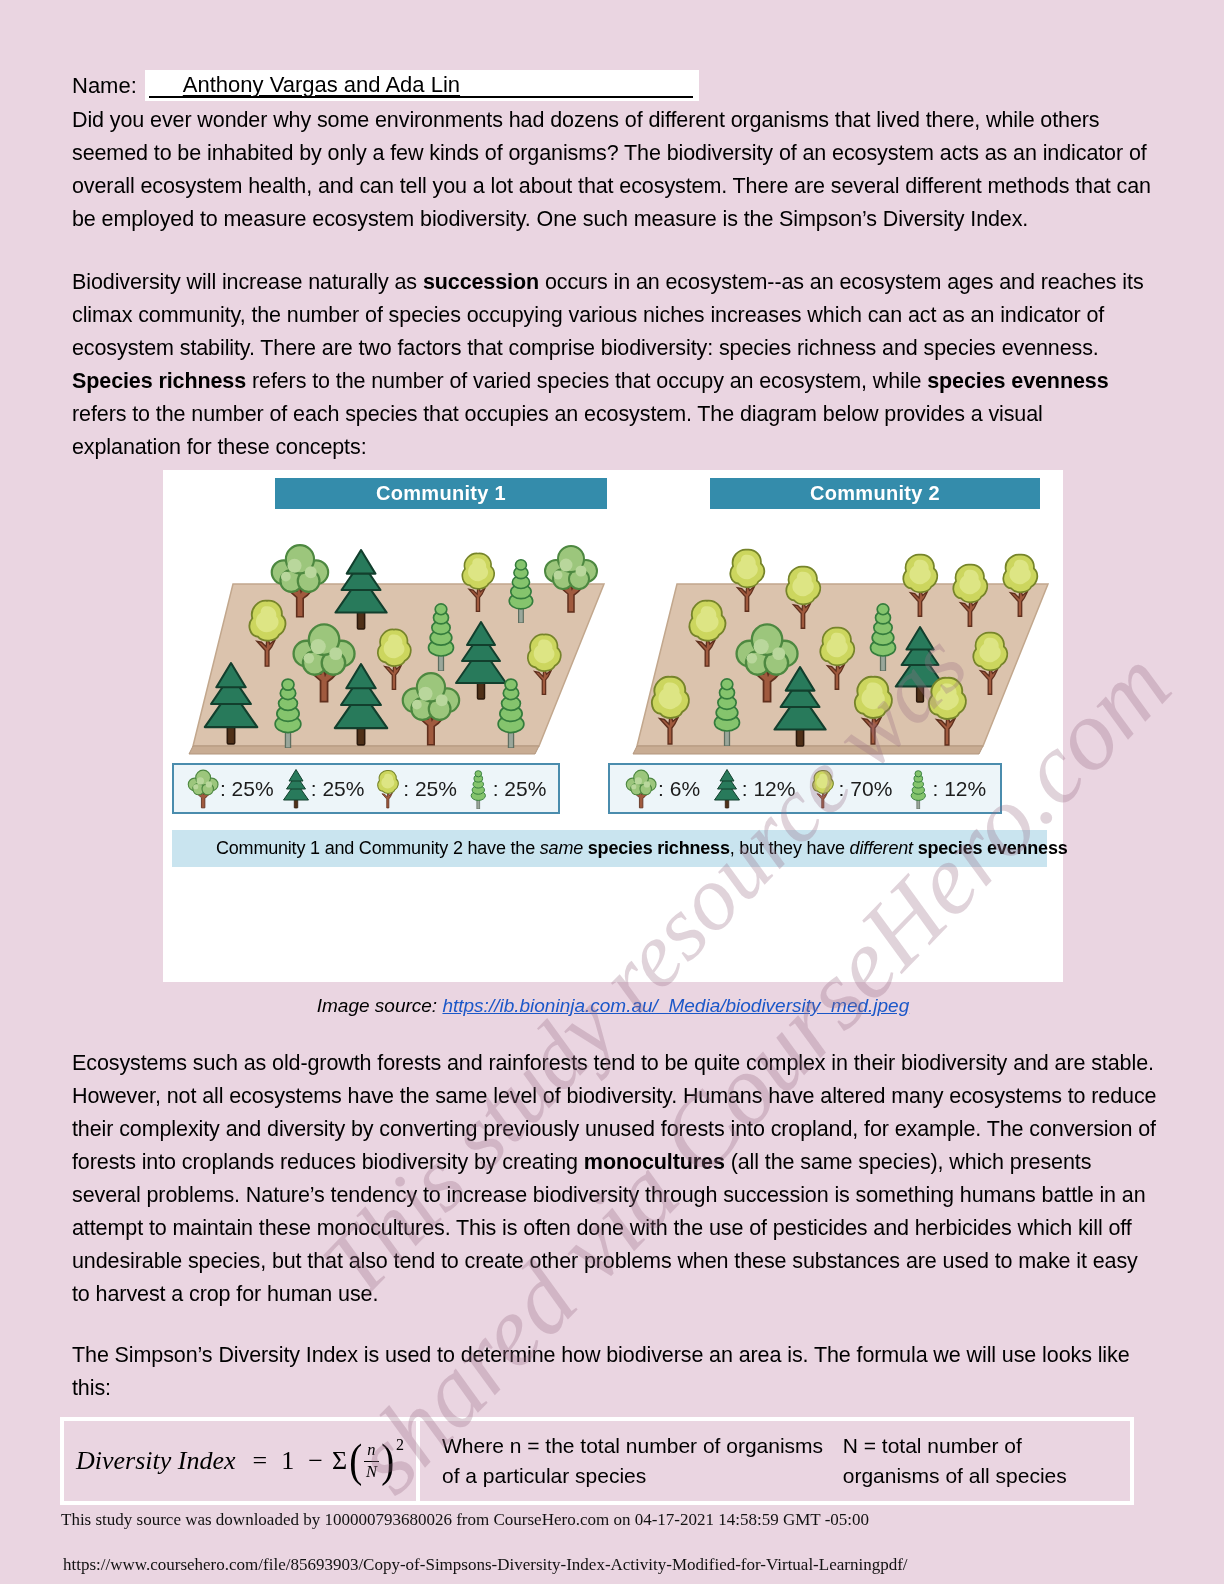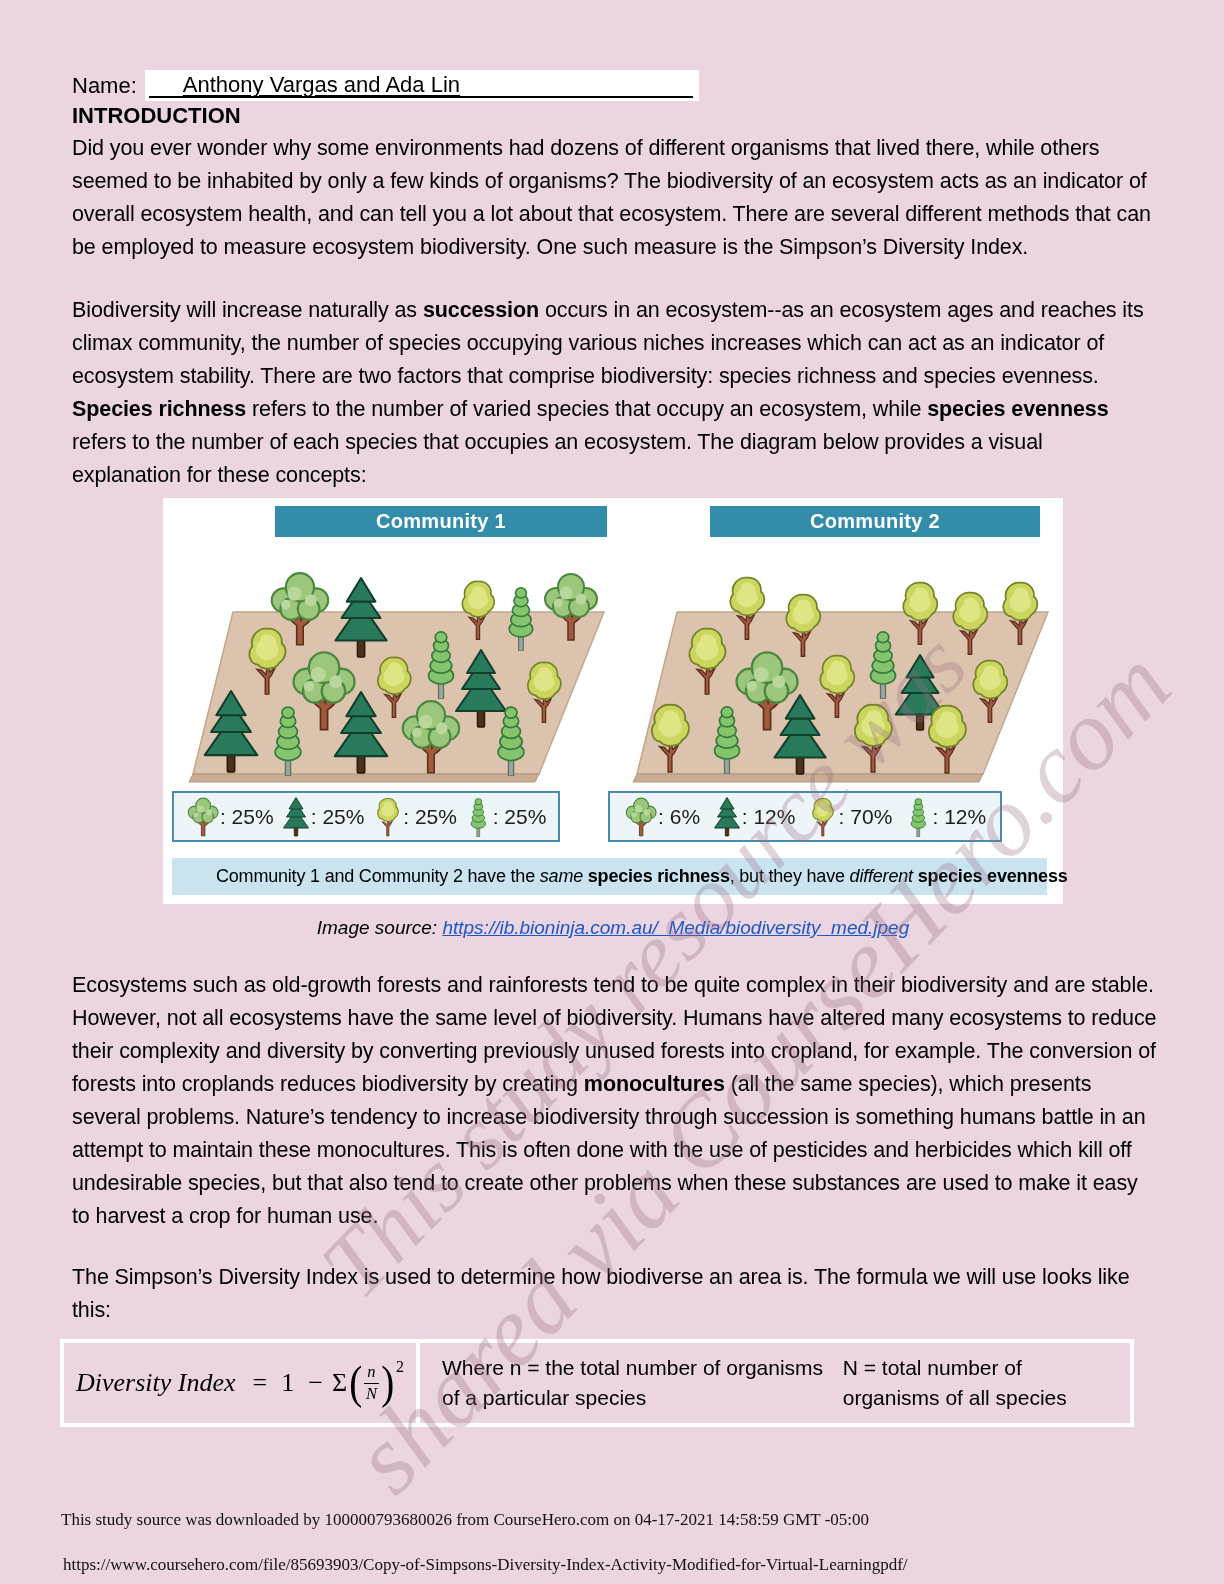--- a/index.html
+++ b/index.html
@@ -20,21 +20,21 @@
   .para{font-size:21.5px;line-height:33px;letter-spacing:-0.1px;}
   .p1{margin-top:3px;}
   .p2{margin-top:30px;}
   .p3{margin-top:30px;}
   .p4{margin-top:28px;}
   .b{font-weight:bold;}
   .i{font-style:italic;}
   .lnk{color:#1b57c8;text-decoration:underline;font-style:italic;cursor:pointer;}
 
   
-  .diagram{position:relative;width:900px;height:406px;margin:6px 0 0 91px;background:#ffffff;}
+  .diagram{position:relative;width:900px;height:512px;margin:6px 0 0 91px;background:#ffffff;}
   .comm-header{position:absolute;top:8px;height:31px;background:#348cab;color:#fff;
                font-weight:bold;font-size:20px;text-align:center;line-height:31px;letter-spacing:0.3px;}
   .ch1{left:112px;width:332px;}
   .ch2{left:547px;width:330px;}
   .field{position:absolute;top:46px;width:440px;height:250px;}
   .f1{left:8px;}
   .f2{left:452px;}
   .legend{position:absolute;top:293px;height:51px;background:#edf5f9;border:2px solid #4a8cad;
           box-sizing:border-box;display:flex;align-items:center;justify-content:space-around;padding:0 8px;}
   .lg1{left:9px;width:388px;}
@@ -125,21 +125,20 @@
   <div class="content">
 
     <div class="name-row">
       <span class="name-label">Name:</span>
       <span class="name-box">
         <span class="name-rule"></span>
         <span class="name-value">Anthony Vargas and Ada Lin</span>
       </span>
     </div>
 
-    <div class="heading">INTRODUCTION</div>
 
     <div class="para p1"><span>Did you ever wonder why some environments had dozens of different organisms that lived there, while others seemed to be inhabited by only a few kinds of organisms?  The biodiversity of an ecosystem acts as an indicator of overall ecosystem health, and can tell you a lot about that ecosystem.  There are several different methods that can be employed to measure ecosystem biodiversity.  One such measure is the Simpson’s Diversity Index.</span></div>
     <div class="para p2"><span>Biodiversity will increase naturally as </span><span class="b">succession</span><span> occurs in an ecosystem--as an ecosystem ages and reaches its climax community, the number of species occupying various niches increases which can act as an indicator of ecosystem stability.  There are two factors that comprise biodiversity:  species richness and species evenness.  </span><span class="b">Species richness</span><span> refers to the number of varied species that occupy an ecosystem, while </span><span class="b">species evenness</span><span> refers to the number of each species that occupies an ecosystem.  The diagram below provides a visual explanation for these concepts:</span></div>
 
     <div class="diagram">
       <div class="comm-header ch1">Community 1</div>
       <div class="comm-header ch2">Community 2</div>
 
       <svg class="field f1" viewBox="0 0 440 250">
         <polygon points="62,68 433,68 368,230 22,230" fill="#dbc3ad" stroke="#c2a78d" stroke-width="1.5"></polygon>

